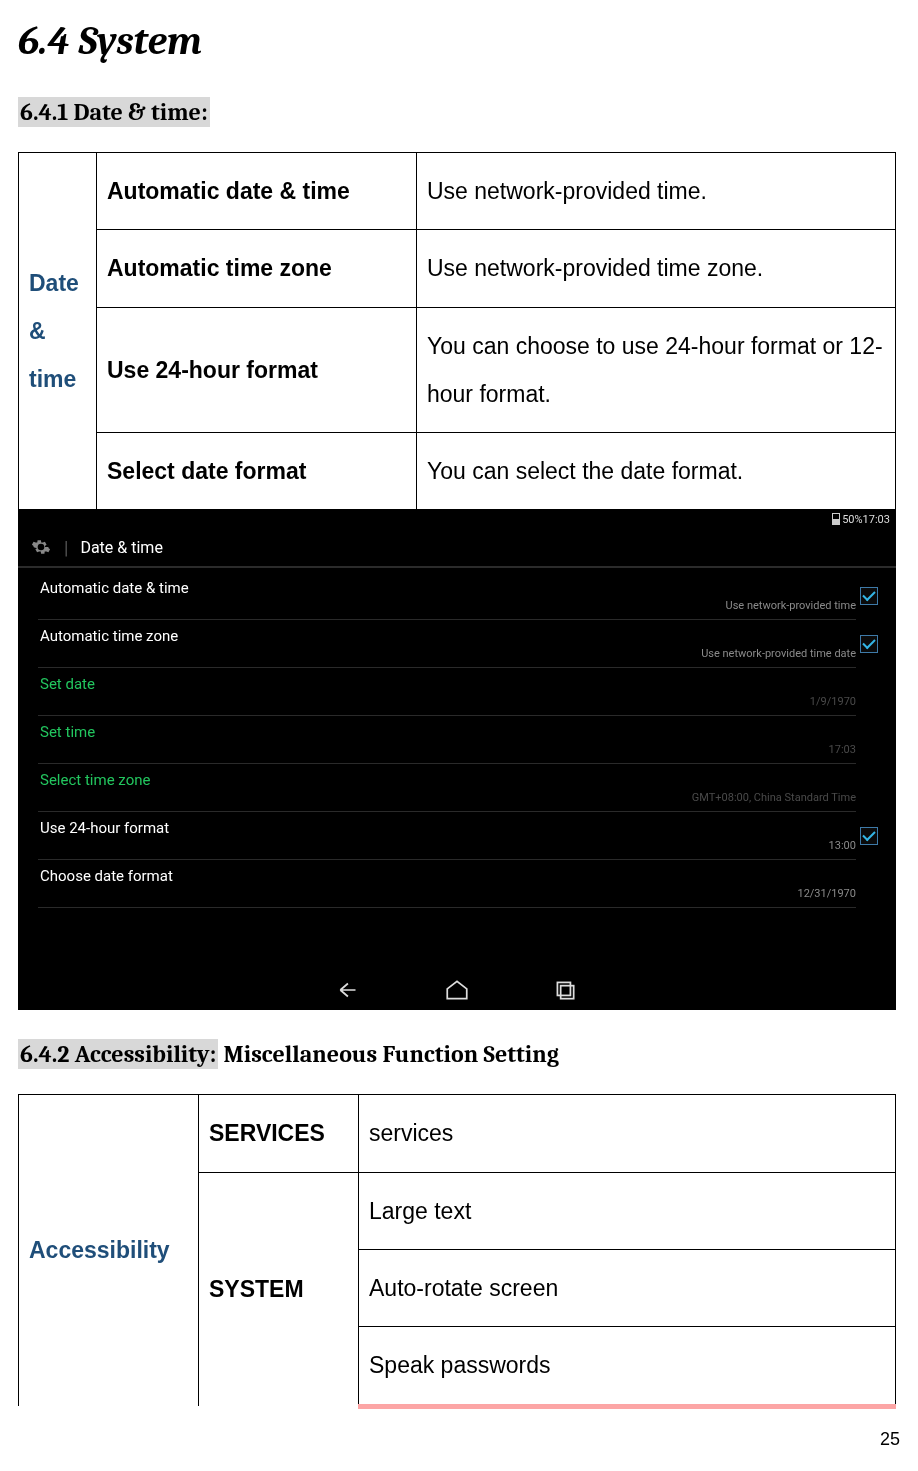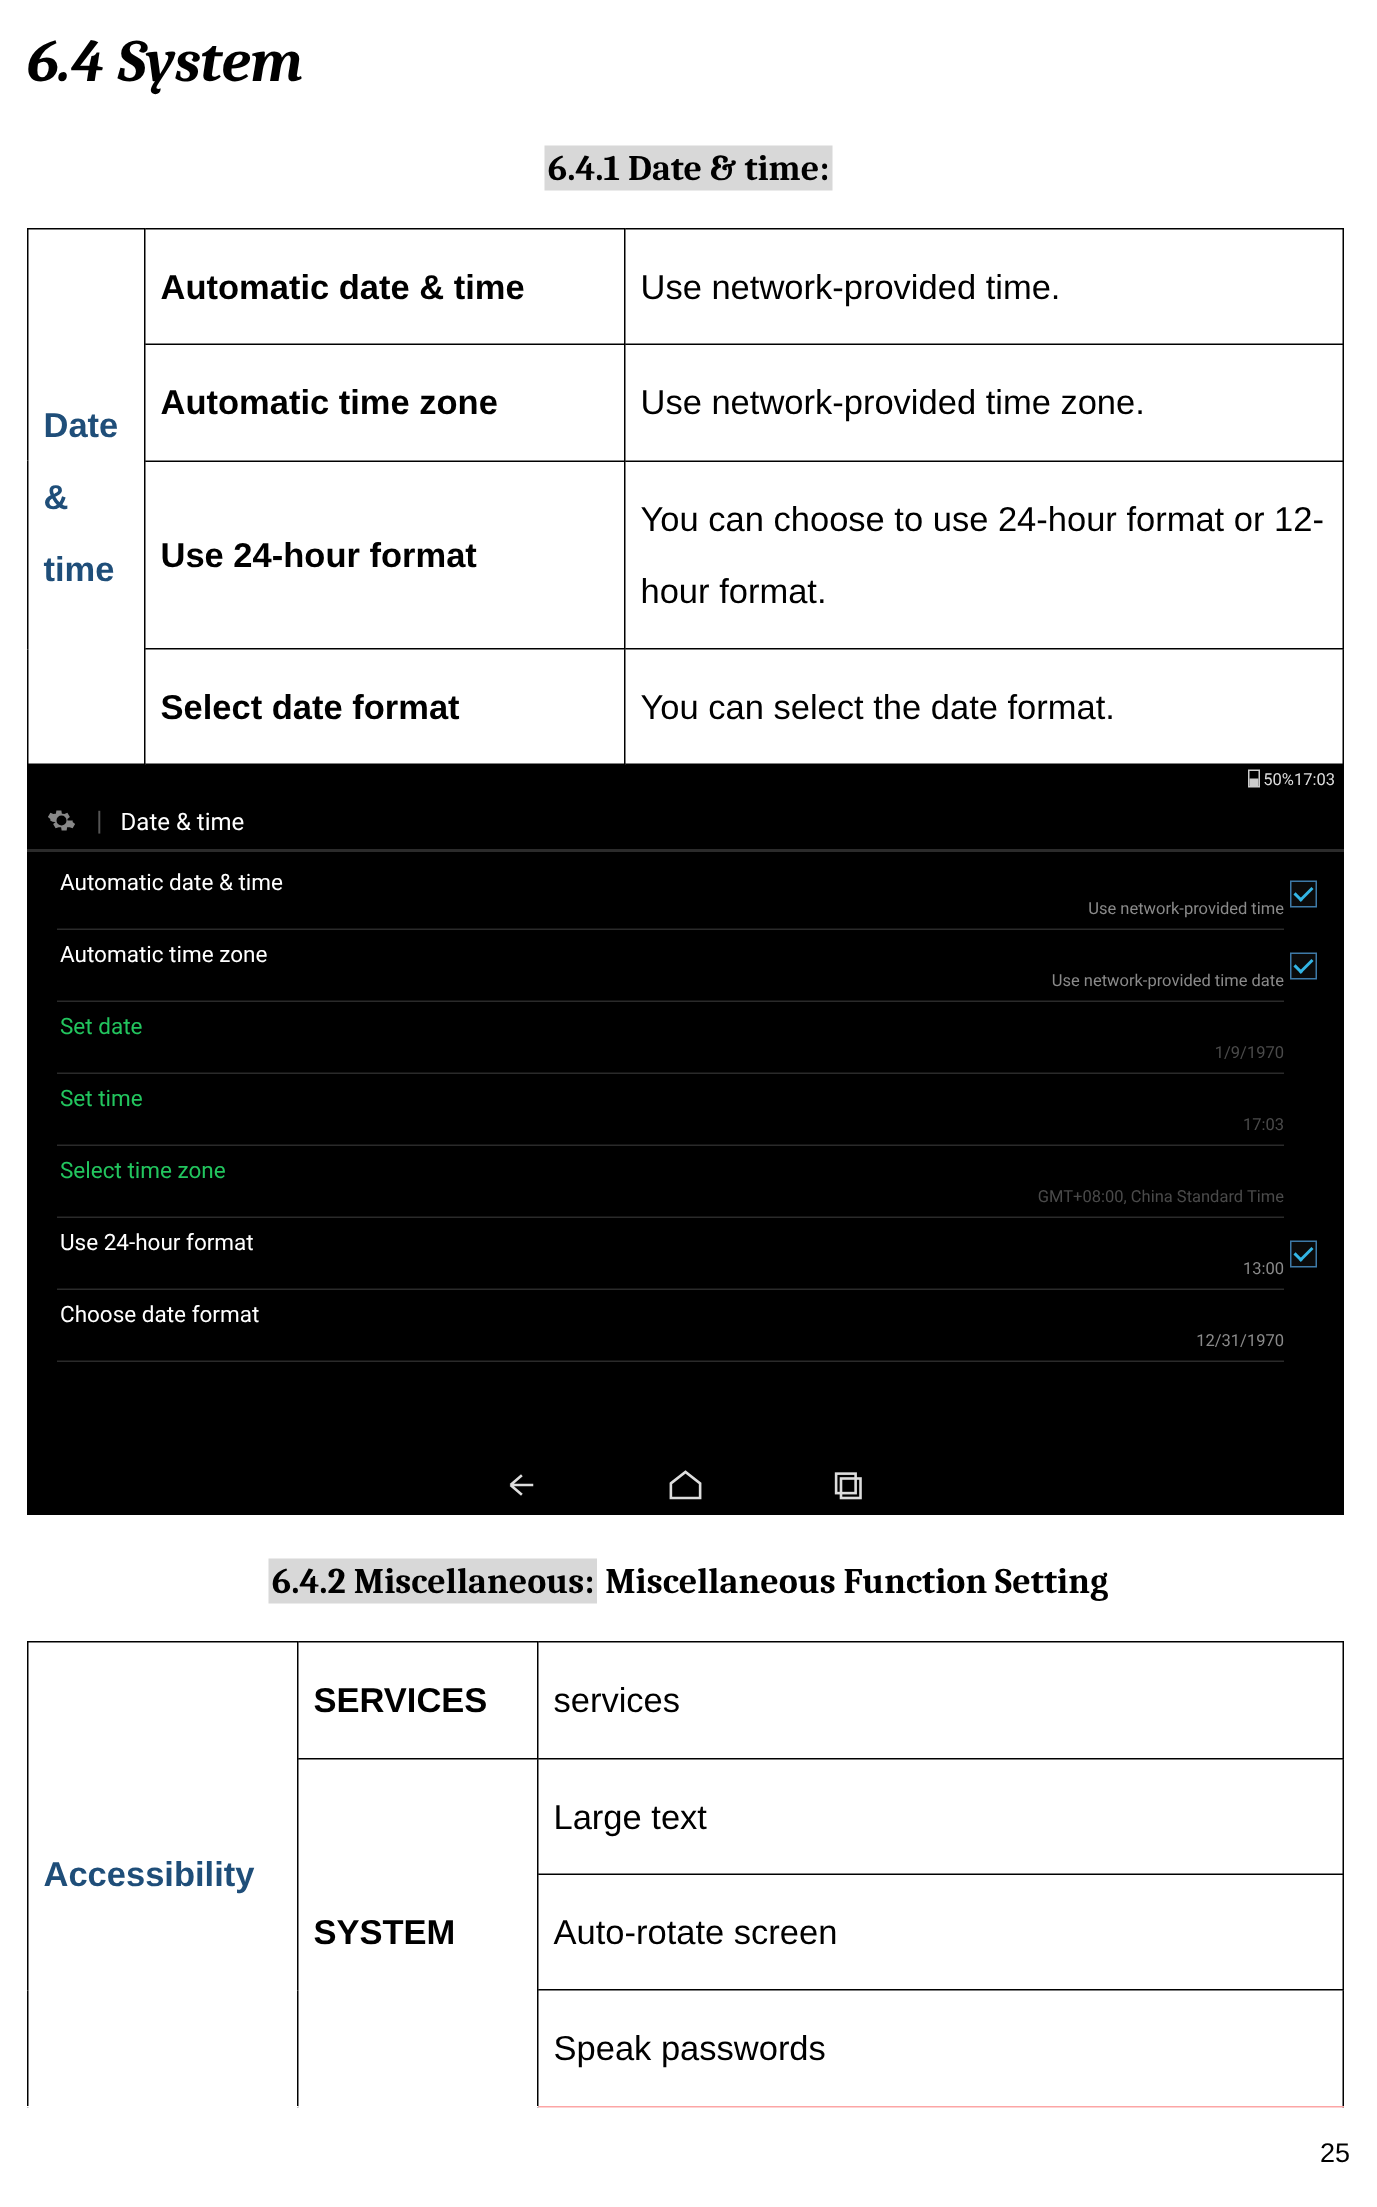--- a/index.html
+++ b/index.html
@@ -10,21 +10,21 @@
     color: #000;
     padding: 10px 18px 10px 18px;
   }
   .h1 {
     font-family: "Cambria", Georgia, serif;
     font-weight: bold;
     font-style: italic;
     font-size: 40px;
     margin: 8px 0 34px 0;
   }
-  .h2-row { margin: 0 0 26px 0; text-align: center; }
+  .h2-row { margin: 0 0 26px 0; }
   .h2-hl {
     font-family: "Cambria", Georgia, serif;
     font-weight: bold;
     font-size: 24px;
     background: #d8d8d8;
     padding: 1px 2px;
     display: inline;
   }
   .h2-plain {
     font-family: "Cambria", Georgia, serif;
@@ -216,36 +216,36 @@
     <div class="navbtn">
       <svg viewBox="0 0 24 24" width="26" height="26">
           <rect x="5" y="5" width="12" height="12"></rect>
           <rect x="8" y="8" width="12" height="12"></rect>
         </svg>
     </div>
   </div>
 </div>
 
 <div class="h2-row">
-  <span class="h2-hl">6.4.2 Miscellaneous:</span><span class="h2-plain"> Miscellaneous Function Setting</span>
+  <span class="h2-hl">6.4.2 Accessibility:</span><span class="h2-plain"> Miscellaneous Function Setting</span>
 </div>
 
 <table class="doc-table">
   <tbody>
       <tr>
     <td class="rowhead no-bottom-outer" rowspan="4" style="width:180px; border-bottom:1px solid #fff;">Accessibility</td>
     <td class="bold" style="width:160px;">SERVICES</td>
     <td>services</td>
   </tr>
   <tr>
     <td class="bold" rowspan="3" style="border-bottom:1px solid #fff;">SYSTEM</td>
     <td>Large text</td>
   </tr>
   <tr>
     <td>Auto-rotate screen</td>
   </tr>
   <tr>
-    <td style="border-bottom:1px solid #fca5a5;">Speak passwords</td>
+    <td style="border-bottom:5px solid #fca5a5;">Speak passwords</td>
   </tr>
 </tbody>
   </table>
 
 <div class="pagenum">25</div>
 
 </body></html>

